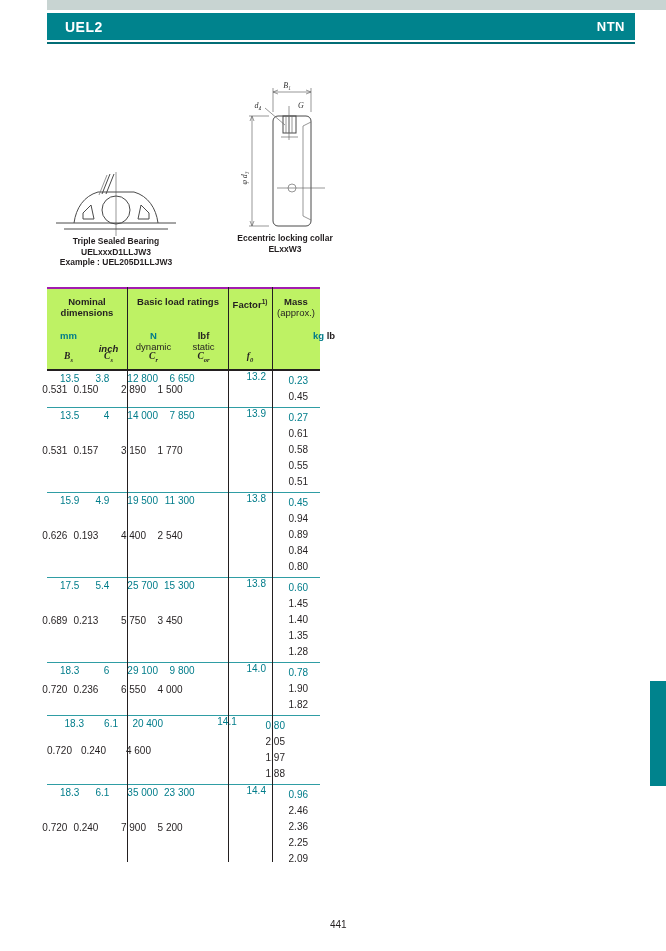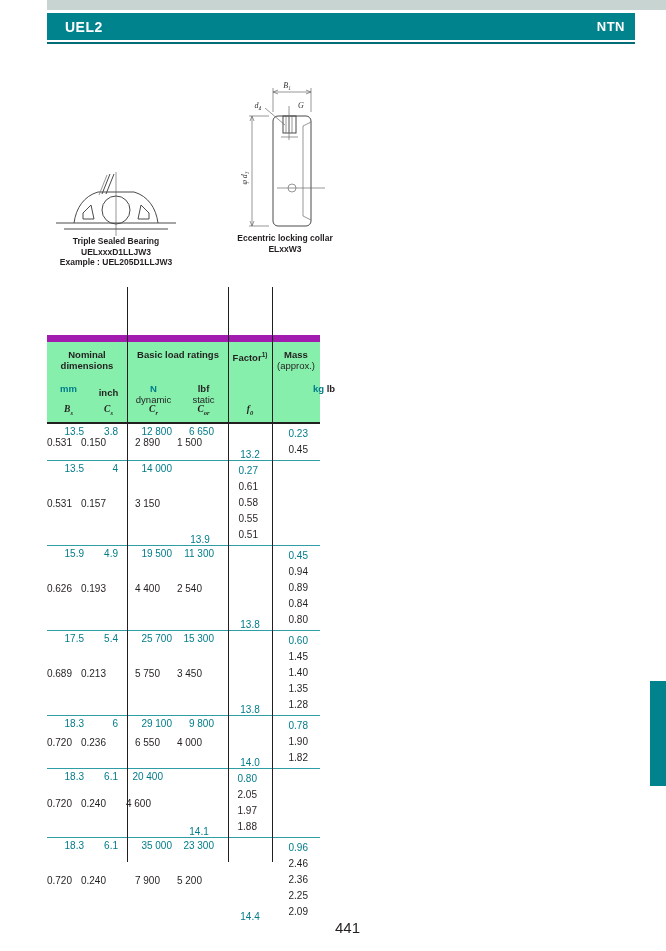--- a/index.html
+++ b/index.html
@@ -19,40 +19,40 @@
   
   .fig{text-align:center;}
   .fig svg{display:block;margin:0 auto;}
   .cap{font-size:8.5px;font-weight:bold;color:#231f20;line-height:10.5px;}
   .drawline{stroke:#4a4a4a;stroke-width:1;fill:none;}
   .thinline{stroke:#6a6a6a;stroke-width:0.7;fill:none;}
   .dimtext{font-family:"Liberation Serif",serif;font-style:italic;font-size:8px;fill:#333;}
 
   
   .cat-table{left:47px;top:287px;width:273px;}
-  .thead{position:relative;height:80px;background:#86efac;border-top:7px solid #a21caf;
-         border-bottom:2px solid #231f20;box-sizing:content-box;font-size:9.5px;margin-top:48px;}
+  .thead{position:relative;height:80px;background:#bef264;border-top:2px solid #a21caf;
+         border-bottom:2px solid #231f20;box-sizing:content-box;font-size:9.5px;}
   .thead .hd{position:absolute;text-align:center;font-weight:bold;line-height:11px;}
   .teal{color:#007c8a;}
   .sym{font-family:"Liberation Serif",serif;font-style:italic;font-weight:normal;font-size:9.5px;}
   .sym sub{font-size:6.5px;}
   .vline{position:absolute;width:1px;background:#231f20;top:0;}
   .tbody{position:relative;}
   .trow{position:relative;display:flex;border-top:1px solid #2f9da4;}
   .trow:first-child{border-top:none;}
   .cell{position:relative;box-sizing:border-box;font-size:10px;}
   .c-bs{width:43px;} .c-cs{width:37px;} .c-cr{width:51px;} .c-cor{width:50px;}
-  .c-f0{width:44px;display:flex;align-items:flex-end;justify-content:center;}
+  .c-f0{width:44px;display:flex;align-items:flex-start;justify-content:center;margin-left:28px;}
   .c-mass{width:48px;padding:2px 12px 0 0;text-align:right;line-height:16px;}
   .pairtop{position:absolute;top:2px;right:0;width:100%;text-align:right;box-sizing:border-box;}
   .pairmid{position:absolute;top:50%;transform:translateY(-50%);right:12px;width:100%;
            text-align:right;box-sizing:border-box;color:#231f20;}
   .pr6{padding-right:6px;} .pr9{padding-right:9px;} .pr14{padding-right:14px;}
 
-  .page-number{left:330px;top:919px;width:30px;text-align:right;font-size:15px;color:#231f20;}
+  .page-number{left:330px;top:919px;width:30px;text-align:left;font-size:10px;color:#231f20;}
   .side-tab{left:650px;top:681px;width:16px;height:105px;background:#00838d;}
 </style>
 </head>
 <body>
 
 <div class="page">
 
   <div class="abs bar-light"></div>
   <div class="abs titlebar">
     <span class="series">UEL2</span>
@@ -128,21 +128,21 @@
       </div>
       <div class="hd" style="left:181px;width:44px;top:7px;">
         <span>Factor</span><sup style="font-size:6.5px;">1)</sup>
       </div>
       <div class="hd" style="left:225px;width:48px;top:7px;">
         <div>Mass</div>
         <div style="font-weight:normal;">(approx.)</div>
       </div>
 
       <div class="hd teal" style="left:0;width:43px;top:41px;">mm</div>
-      <div class="hd" style="left:43px;width:37px;top:45px;">inch</div>
+      <div class="hd" style="left:43px;width:37px;top:54px;font-style:italic;">inch</div>
       <div class="hd" style="left:81px;width:51px;top:41px;">
         <div class="teal">N</div>
         <div style="font-weight:normal;">dynamic</div>
       </div>
       <div class="hd" style="left:132px;width:49px;top:41px;">
         <div>lbf</div>
         <div style="font-weight:normal;">static</div>
       </div>
       <div class="hd" style="left:225px;width:48px;top:41px;padding-left:28px;">
         <span class="teal">kg</span>&nbsp;<span>lb</span>
@@ -196,20 +196,24 @@
             <span class="pairtop teal pr6">13.5</span>
             <span class="pairmid pr6">0.531</span>
           </div>
           <div class="cell c-cs">
             <span class="pairtop teal pr9">4</span>
             <span class="pairmid pr9">0.157</span>
           </div>
           <div class="cell c-cr">
             <span class="pairtop teal pr6">14 000</span>
             <span class="pairmid pr6">3 150</span>
+          </div>
+          <div class="cell c-cor">
+            <span class="pairtop teal pr14">7 850</span>
+            <span class="pairmid pr14">1 770</span>
           </div>
           <div class="cell c-f0">
             <span class="teal">13.9</span>
           </div>
           <div class="cell c-mass">
             <div class="teal">0.27</div>
             <div>0.61</div>
             <div>0.58</div>
             <div>0.55</div>
             <div>0.51</div>

